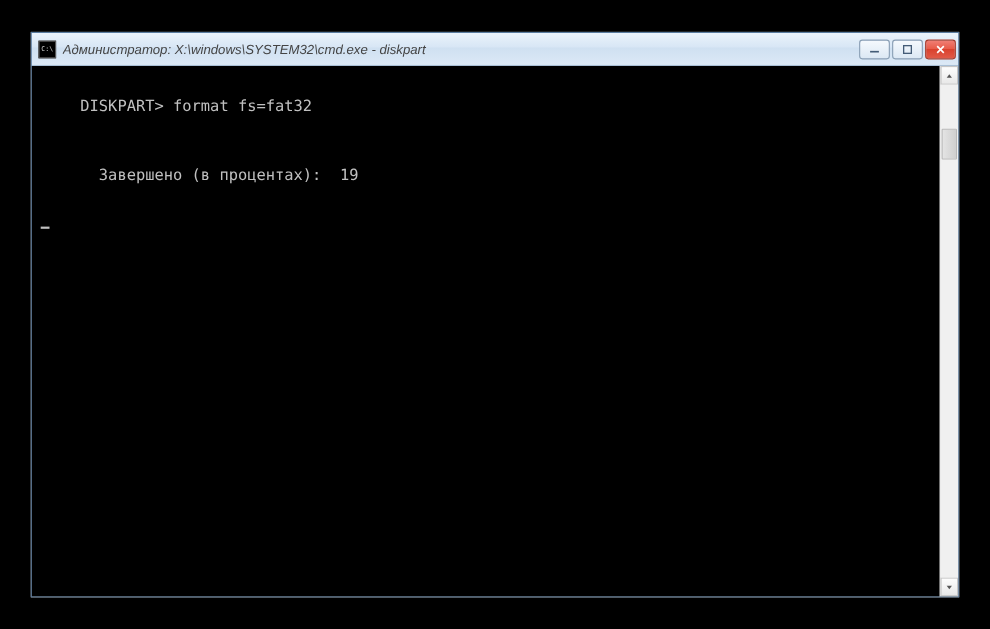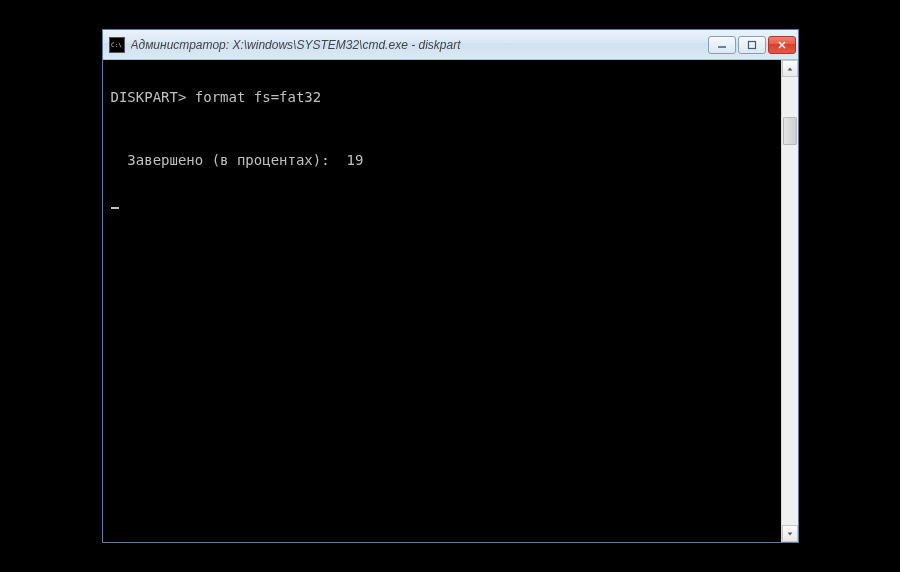--- a/index.html
+++ b/index.html
@@ -11,21 +11,21 @@
       width: 900px;
       height: 572px;
       background: #000;
       display: flex;
       align-items: center;
       justify-content: center;
       font-family: "Segoe UI", Tahoma, sans-serif;
       overflow: hidden;
     }
     .window {
-      width: 697px;
+      width: 844px;
       height: 514px;
       background: #fff;
       border: 1px solid #5a7ca0;
       box-shadow: 0 0 0 1px rgba(0,0,0,0.2);
       display: flex;
       flex-direction: column;
       position: relative;
     }
     .titlebar {
       height: 30px;
@@ -102,20 +102,21 @@
       font-family: "Consolas", "Lucida Console", monospace;
       font-size: 14px;
       line-height: 1.5;
       padding: 6px 8px;
       white-space: pre;
       overflow: hidden;
       position: relative;
     }
     .console .line {
       display: block;
+      margin-left: 36px;
     }
     .cursor {
       display: inline-block;
       width: 8px;
       height: 2px;
       background: #c0c0c0;
       vertical-align: baseline;
       margin-left: 0;
       position: relative;
       top: 2px;

